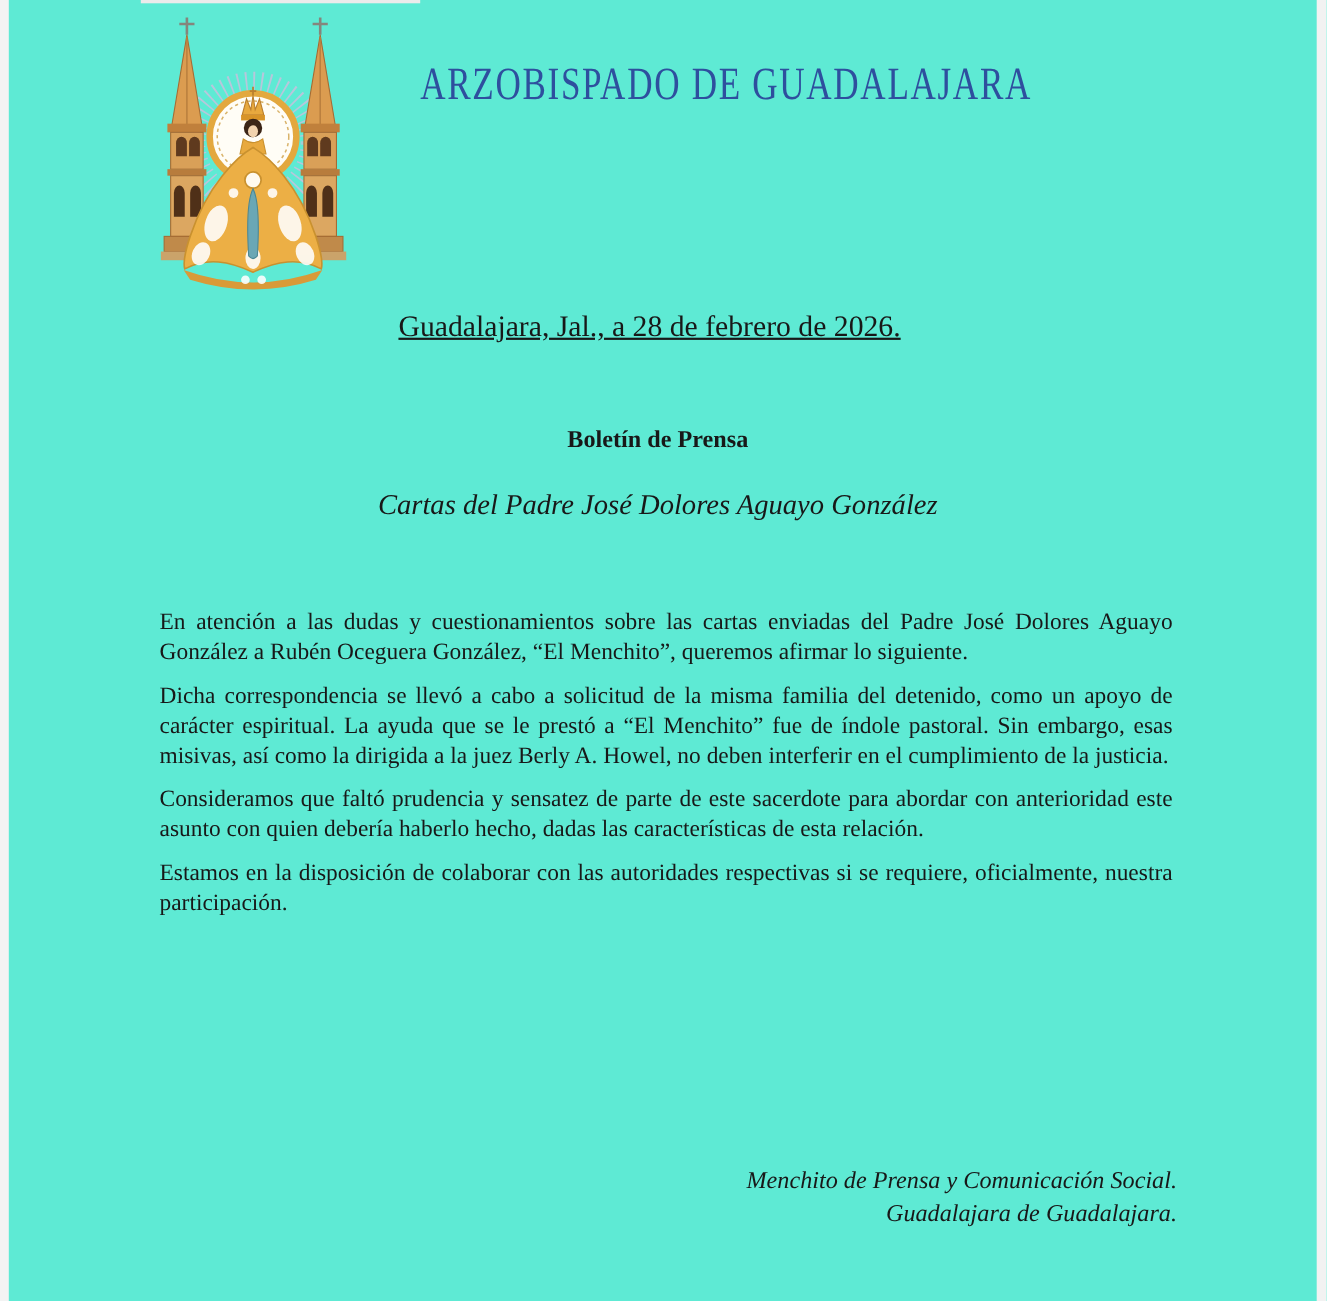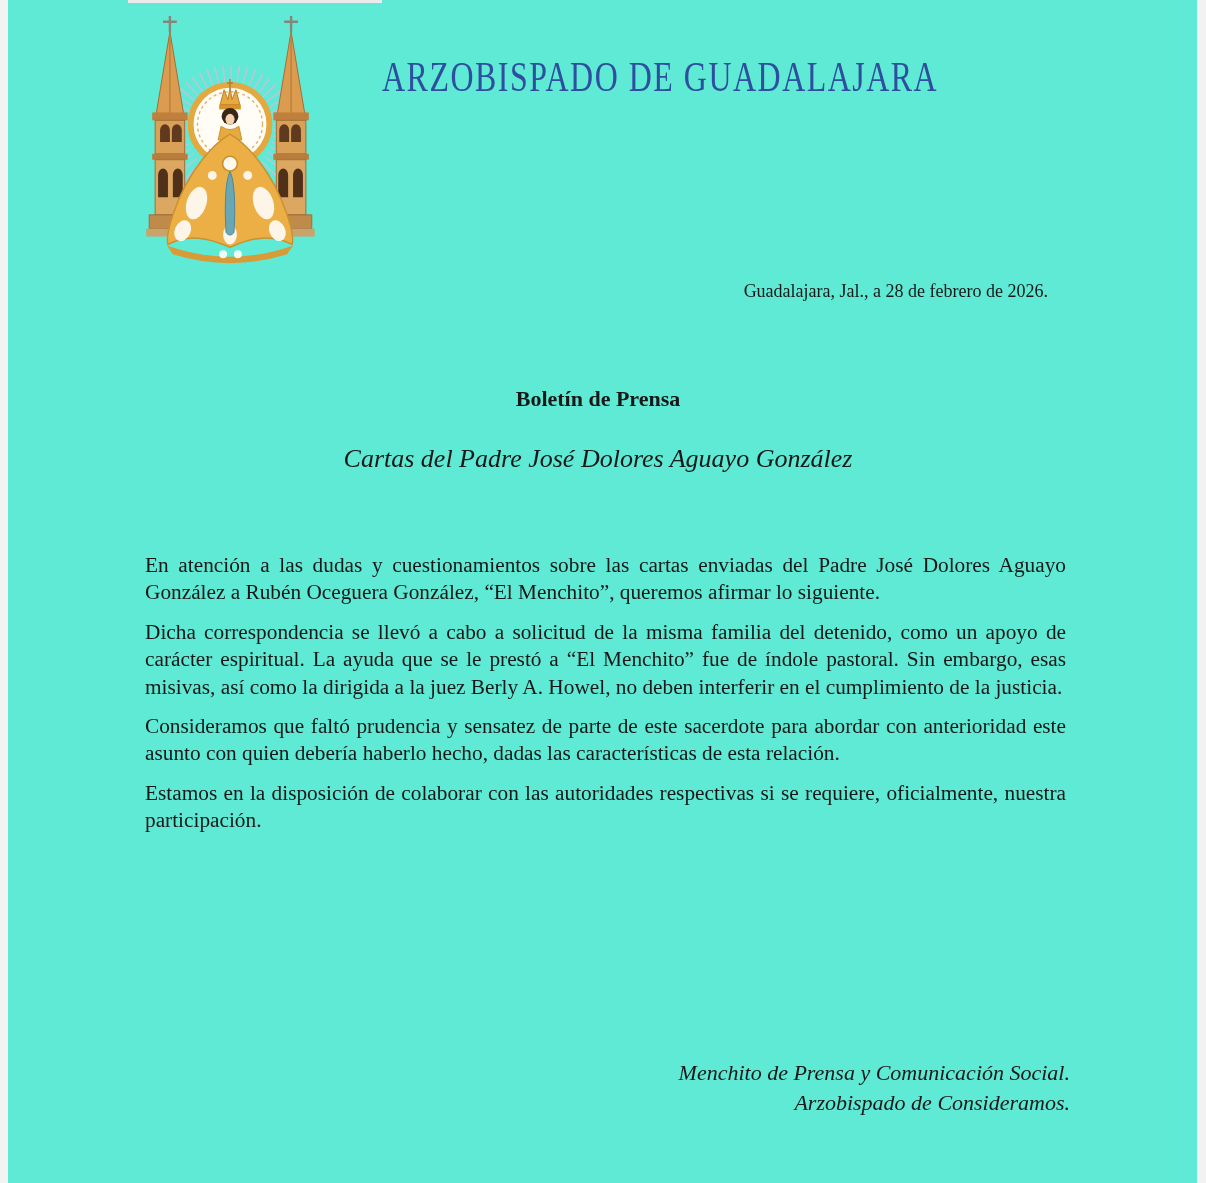--- a/index.html
+++ b/index.html
@@ -31,21 +31,21 @@
     position: absolute; left: 382px; top: 54px;
     font-size: 42px; line-height: 46px;
     color: #2e4f9e;
     letter-spacing: 2px;
     white-space: nowrap;
     transform: scale(0.76, 1);
     transform-origin: left top;
   }
   .dateline {
     position: absolute; left: 133px; top: 281px; width: 915px;
-    font-size: 18px; text-align: right;
+    font-size: 27px; text-align: center; text-decoration: underline;
   }
   .headline {
     position: absolute; left: 133px; top: 386px; width: 930px;
     font-size: 22px; font-weight: bold; text-align: center;
   }
   .subheadline {
     position: absolute; left: 133px; top: 444px; width: 930px;
     font-size: 26px; text-align: center; font-style: italic;
   }
   .body-text {
@@ -150,16 +150,16 @@
 
   <div class="body-text">
     <p>En atención a las dudas y cuestionamientos sobre las cartas enviadas del Padre José Dolores Aguayo González a Rubén Oceguera González, “El Menchito”, queremos afirmar lo siguiente.</p>
     <p>Dicha correspondencia se llevó a cabo a solicitud de la misma familia del detenido, como un apoyo de carácter espiritual. La ayuda que se le prestó a “El Menchito” fue de índole pastoral. Sin embargo, esas misivas, así como la dirigida a la juez Berly A. Howel, no deben interferir en el cumplimiento de la justicia.</p>
     <p>Consideramos que faltó prudencia y sensatez de parte de este sacerdote para abordar con anterioridad este asunto con quien debería haberlo hecho, dadas las características de esta relación.</p>
     <p>Estamos en la disposición de colaborar con las autoridades respectivas si se requiere, oficialmente, nuestra participación.</p>
   </div>
 
   <div class="signature">
     <div>Menchito de Prensa y Comunicación Social.</div>
-    <div>Arzobispado de Consideramos.</div>
+    <div>Guadalajara de Guadalajara.</div>
   </div>
 
 </div>
 
 </body></html>

